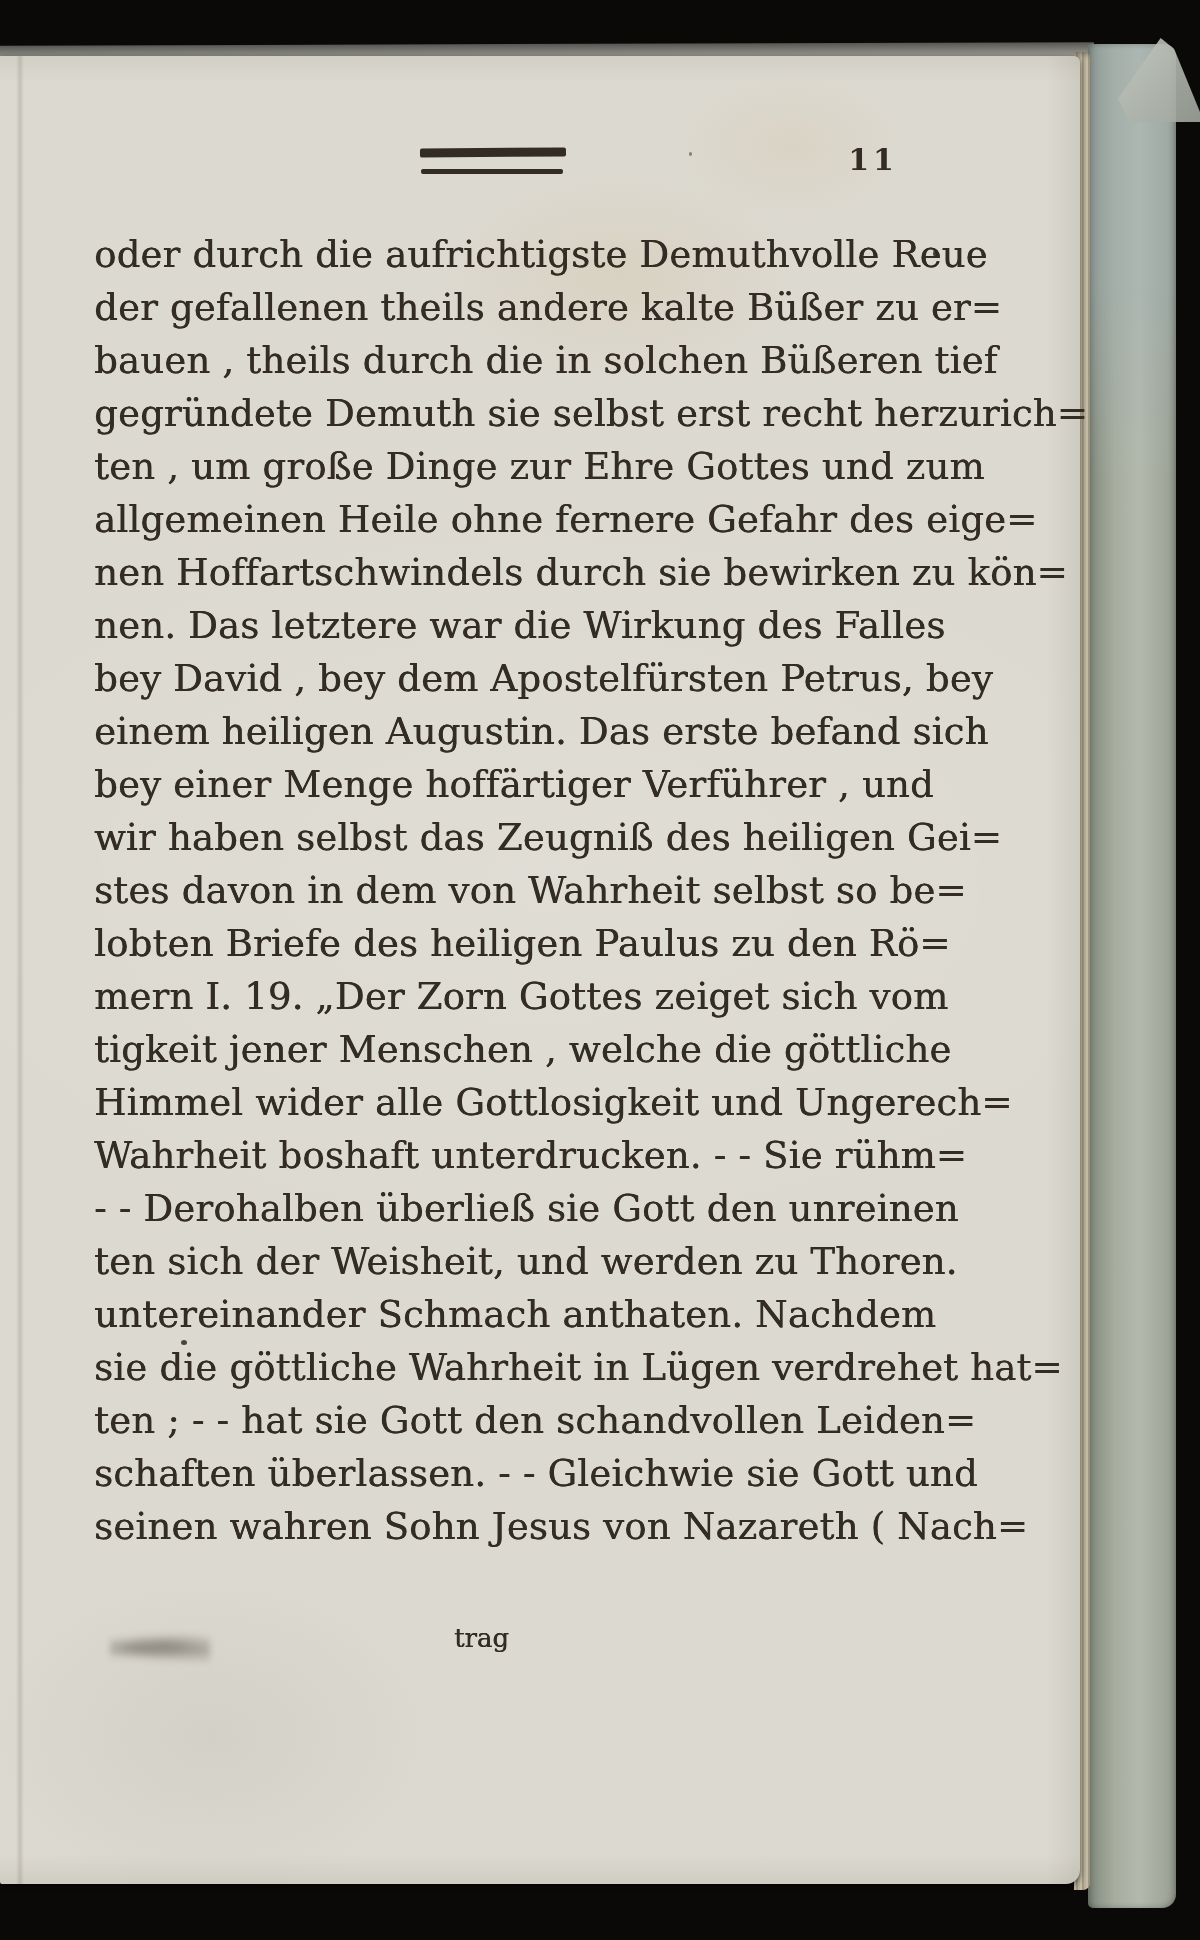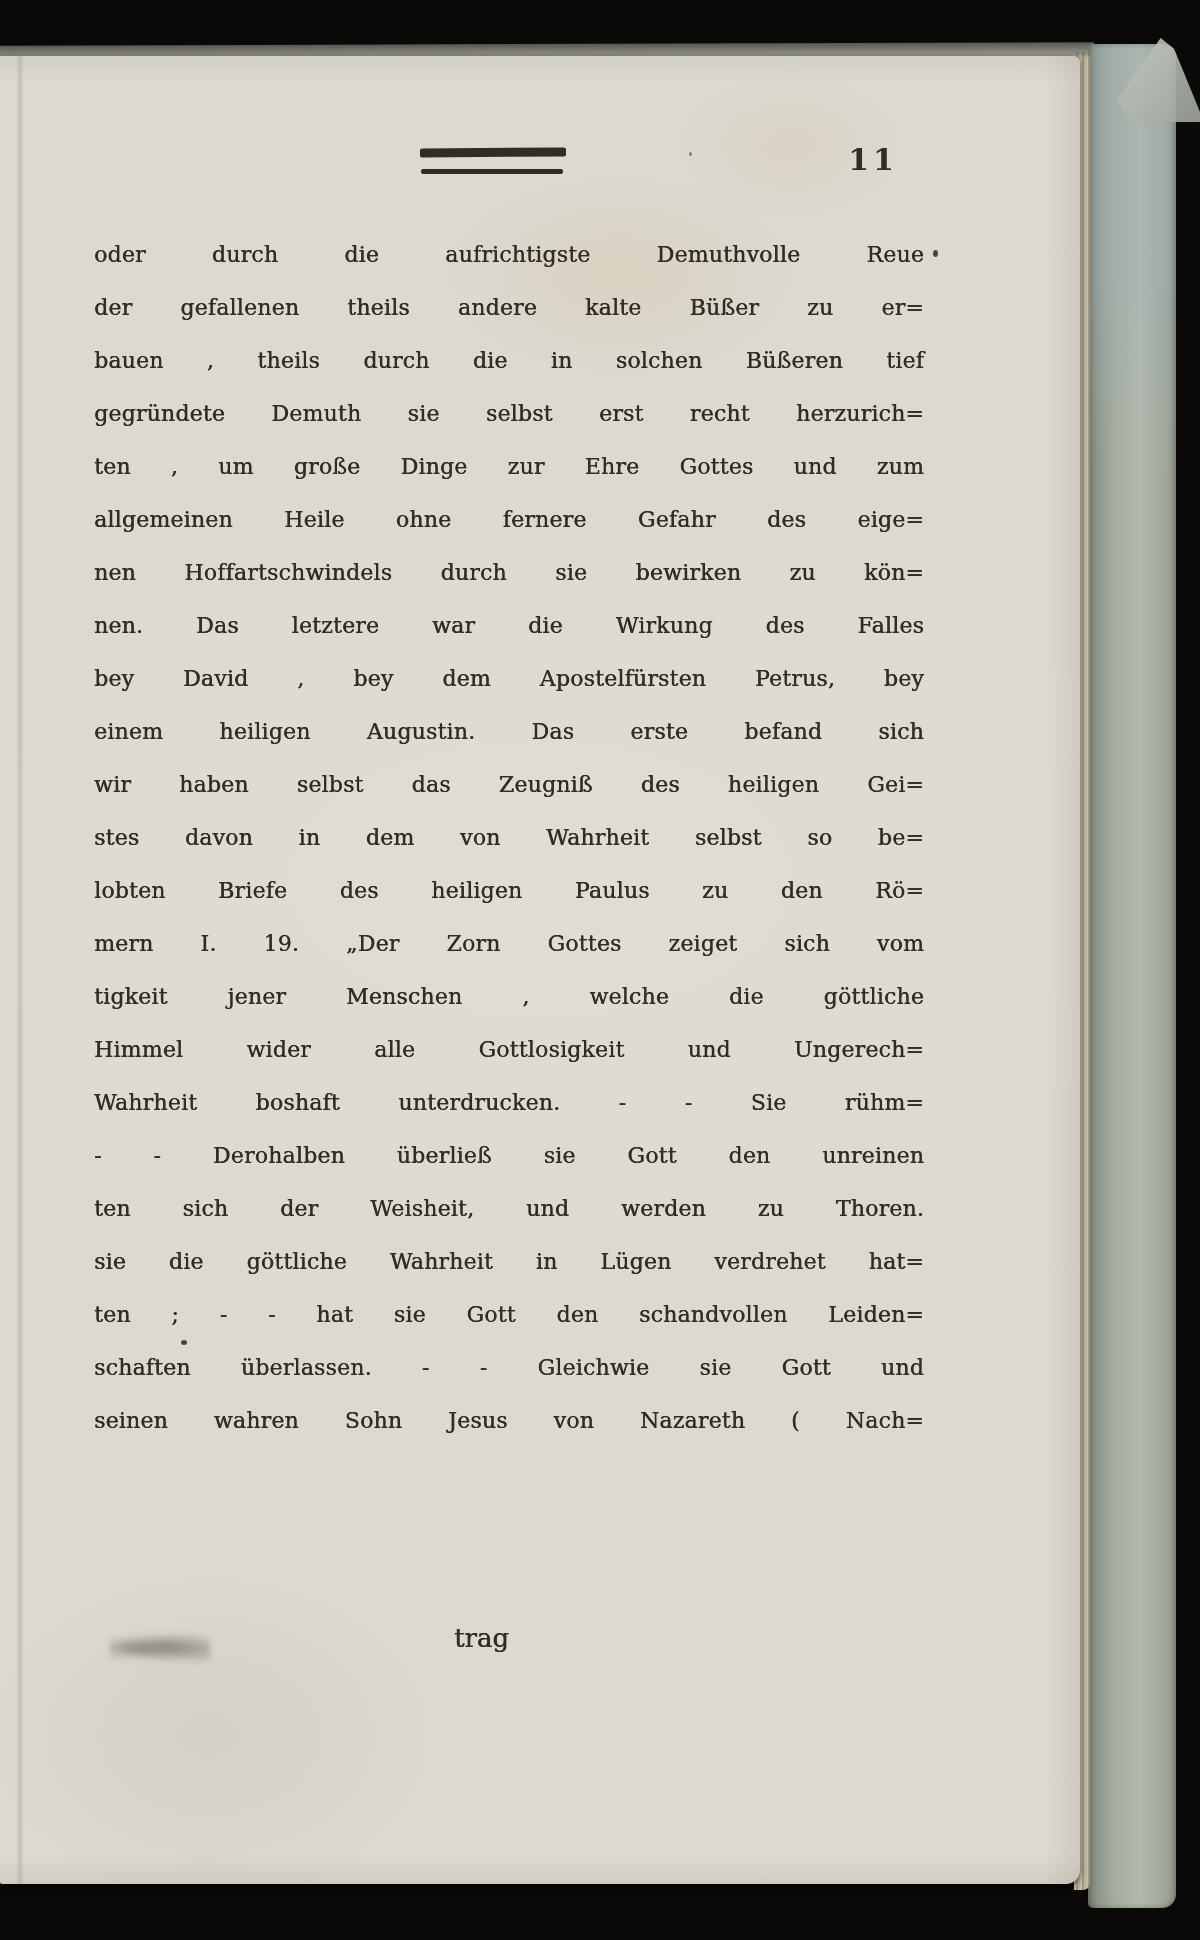--- a/index.html
+++ b/index.html
@@ -74,21 +74,21 @@
   .page-number{
     left:818px;top:86px;width:80px;
     font-size:30px;font-weight:bold;letter-spacing:4px;
     color:var(--ink,#332c24);
     text-align:right;
   }
 
   .text-block{left:94px;top:172px;width:830px;}
   .tline{
     height:53px;line-height:53px;
-    font-size:22px;letter-spacing:.2px;
+    font-size:37px;letter-spacing:.2px;
     color:var(--ink,#332c24);
     text-shadow:.4px 0 0 currentColor;
     text-align:justify;text-align-last:justify;
     white-space:nowrap;
   }
   .catchword{
     margin-top:6px;
     width:775px;height:53px;line-height:53px;
     font-size:26px;color:var(--ink,#332c24);
     text-shadow:.4px 0 0 currentColor;
@@ -130,29 +130,31 @@
   <div class="tline">oder durch die aufrichtigste Demuthvolle Reue</div>
       <div class="tline">der gefallenen theils andere kalte Büßer zu er=</div>
       <div class="tline">bauen , theils durch die in solchen Büßeren tief</div>
       <div class="tline">gegründete Demuth sie selbst erst recht herzurich=</div>
       <div class="tline">ten , um große Dinge zur Ehre Gottes und zum</div>
       <div class="tline">allgemeinen Heile ohne fernere Gefahr des eige=</div>
       <div class="tline">nen Hoffartschwindels durch sie bewirken zu kön=</div>
       <div class="tline">nen. Das letztere war die Wirkung des Falles</div>
       <div class="tline">bey David , bey dem Apostelfürsten Petrus, bey</div>
       <div class="tline">einem heiligen Augustin. Das erste befand sich</div>
+      <div class="tline">bey einer Menge hoffärtiger Verführer , und</div>
       <div class="tline">wir haben selbst das Zeugniß des heiligen Gei=</div>
       <div class="tline">stes davon in dem von Wahrheit selbst so be=</div>
       <div class="tline">lobten Briefe des heiligen Paulus zu den Rö=</div>
       <div class="tline">mern I. 19. „Der Zorn Gottes zeiget sich vom</div>
       <div class="tline">tigkeit jener Menschen , welche die göttliche</div>
       <div class="tline">Himmel wider alle Gottlosigkeit und Ungerech=</div>
       <div class="tline">Wahrheit boshaft unterdrucken. - - Sie rühm=</div>
       <div class="tline">- - Derohalben überließ sie Gott den unreinen</div>
       <div class="tline">ten sich der Weisheit, und werden zu Thoren.</div>
+      <div class="tline">untereinander Schmach anthaten. Nachdem</div>
       <div class="tline">sie die göttliche Wahrheit in Lügen verdrehet hat=</div>
       <div class="tline">ten ; - - hat sie Gott den schandvollen Leiden=</div>
       <div class="tline">schaften überlassen. - - Gleichwie sie Gott und</div>
       <div class="tline">seinen wahren Sohn Jesus von Nazareth ( Nach=</div>
     </div>
 
   <div class="abs text-block" style="top:1550px;">
     <div class="catchword">trag</div>
   </div>
 

